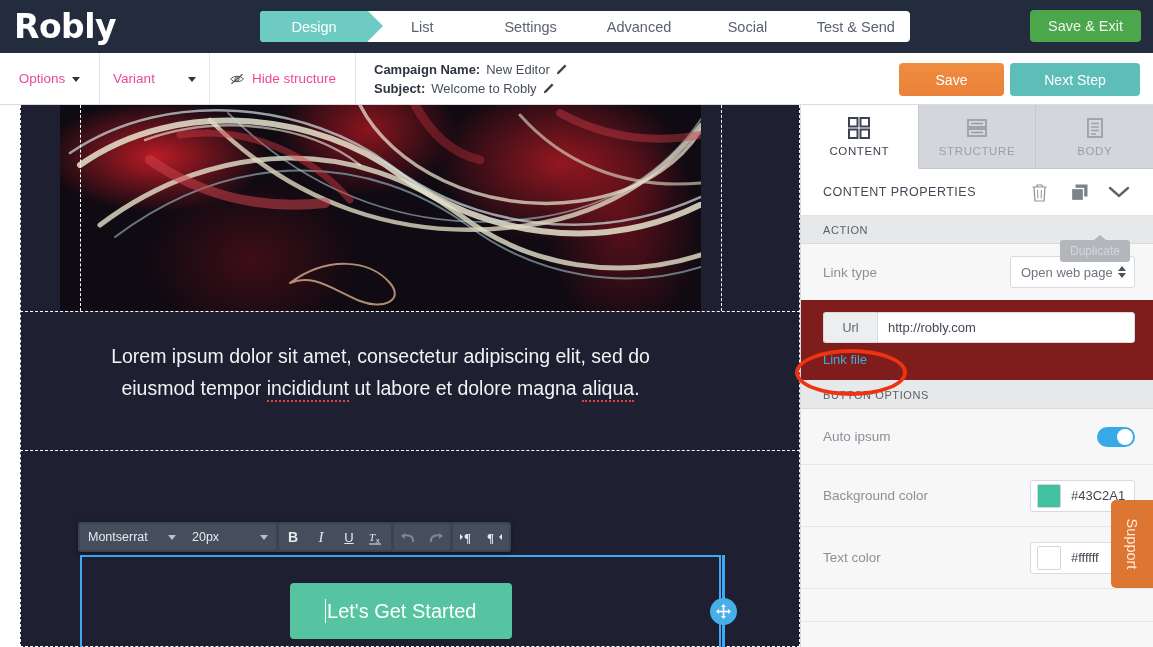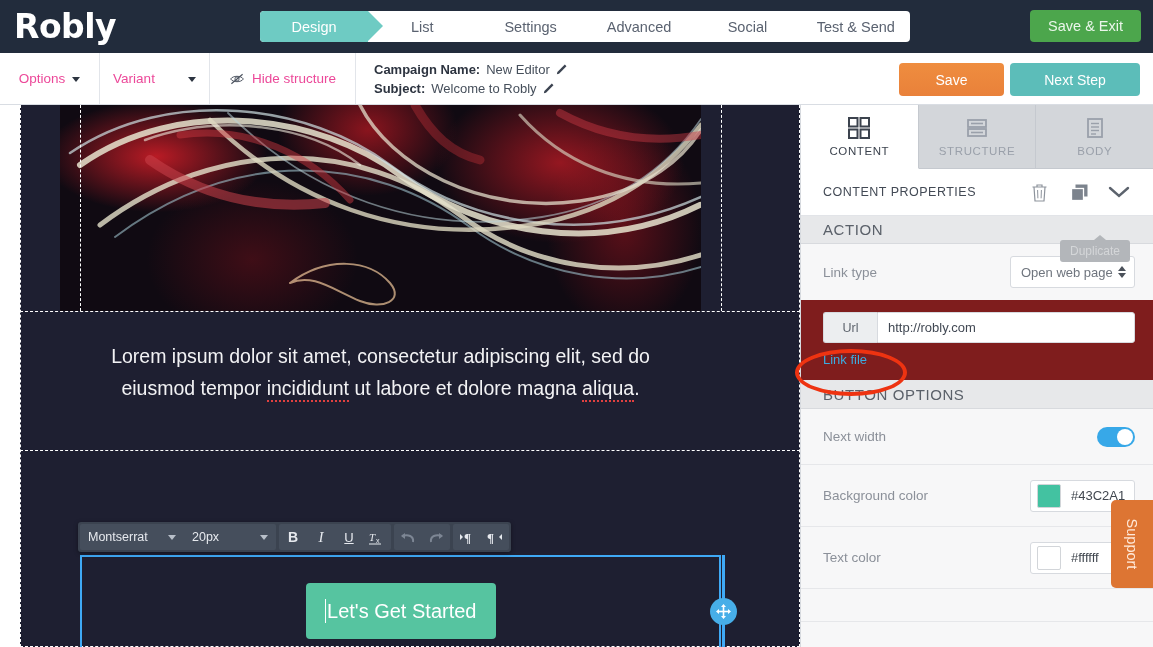--- a/index.html
+++ b/index.html
@@ -232,21 +232,21 @@
 
   
   .btn-block {
     position: absolute; left: 80px; top: 450px;
     width: 641px; height: 114px;
     border: 2px solid #3fa9f5;
   }
   .cta-btn {
     position: absolute; left: 50%; top: 26px;
     transform: translateX(-50%);
-    width: 190px; height: 56px;
+    width: 222px; height: 56px;
     background: #56c4a0;
     border-radius: 4px;
     display: flex; align-items: center; justify-content: center;
     color: #ffffff; font-size: 20px;
     cursor: pointer;
     font-family: "Liberation Sans", sans-serif;
   }
   .caret-text {
     display: inline-block; width: 1.5px; height: 24px;
     background: #ffffff; margin-right: 1px;
@@ -305,21 +305,21 @@
   .props-icon {
     width: 40px; display: flex; align-items: center; justify-content: center;
     cursor: pointer;
   }
   .section-head {
     height: 28px;
     background: #e7e8ea;
     border-bottom: 1px solid #d8dade;
     display: flex; align-items: center;
     padding-left: 22px;
-    font-size: 15px; letter-spacing: 0.6px;
+    font-size: 11px; letter-spacing: 0.6px;
     color: #5a6069;
   }
   .prop-row {
     display: flex; align-items: center;
     padding: 0 18px 0 22px;
     height: 56px;
     border-bottom: 1px solid #e6e7ea;
     background: #f7f7f8;
   }
   .prop-label { flex: 1; font-size: 13.5px; color: #8b9099; }
@@ -684,21 +684,21 @@
       <div class="url-row">
         <div class="url-label">Url</div>
         <input class="url-input" value="http://robly.com" style="">
       </div>
       <a class="linkfile">Link file</a>
     </div>
 
     <div class="section-head">BUTTON OPTIONS</div>
 
     <div class="prop-row">
-      <div class="prop-label">Next width</div>
+      <div class="prop-label">Auto ipsum</div>
       <div class="toggle"></div>
     </div>
 
     <div class="prop-row" style="height:62px;">
       <div class="prop-label">Background color</div>
       <div class="color-field">
         <span class="swatch" style="background:#43C2A1;"></span>
         <span class="color-val">#43C2A1</span>
       </div>
     </div>

